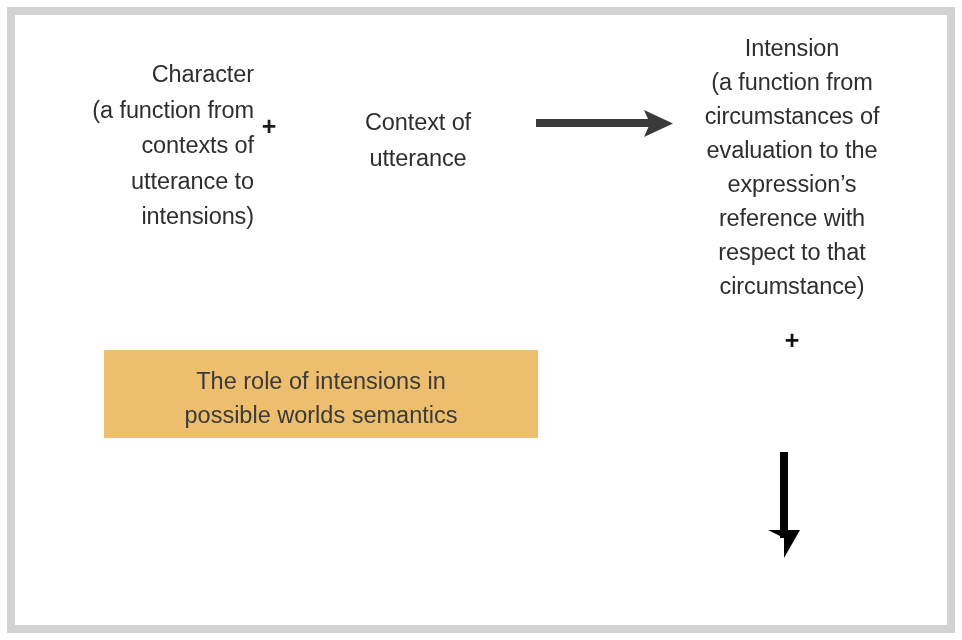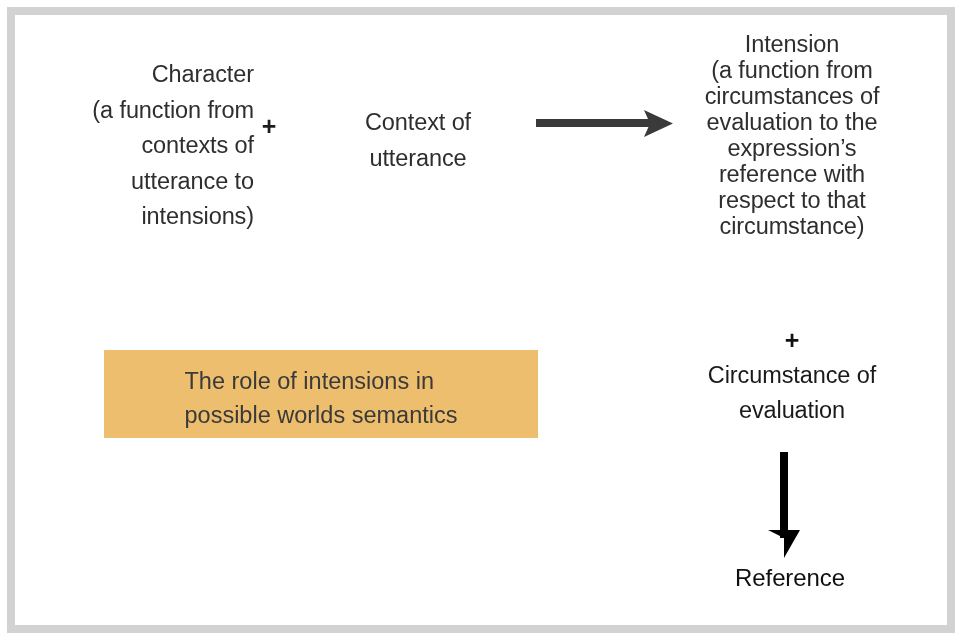--- a/index.html
+++ b/index.html
@@ -76,21 +76,21 @@
     width: 140px;
     height: 32px;
   }
 
   
   #intension-block {
     left: 672px;
     top: 31px;
     width: 240px;
     font-size: 23.5px;
-    line-height: 26px;
+    line-height: 34px;
   }
 
   
   #plus-right {
     left: 672px;
     top: 325px;
     width: 240px;
     font-size: 25px;
     line-height: 30px;
     color: #111111;
@@ -136,20 +136,21 @@
     background: #edbe6d;
     display: flex;
     align-items: center;
     justify-content: center;
   }
   #callout-label {
     color: #3a3a3a;
     font-family: "Liberation Sans", sans-serif;
     font-size: 23.5px;
     line-height: 34px;
+    text-align: center;
     white-space: pre-line;
     margin-top: 7px;
   }
 </style>
 </head>
 <body>
 
 <div id="canvas">
   <div id="frame"></div>
 
@@ -175,29 +176,26 @@
 (a function from
 circumstances of
 evaluation to the
 expression’s
 reference with
 respect to that
 circumstance)</div>
 
   <div class="txtblock" id="plus-right">+</div>
 
-  <div class="txtblock" id="circumstance-block">Circumstance of
-evaluation</div>
 
   <div id="arrow-down">
     <svg width="54" height="108" viewBox="0 0 54 108" xmlns="http://www.w3.org/2000/svg">
       <rect x="23" y="0" width="8" height="86" fill="#000000"></rect>
       <polygon points="11,78 43,78 27,106 27,86" fill="#000000"></polygon>
     </svg>
   </div>
 
-  <div class="txtblock" id="reference-block">Reference</div>
 
   <div id="callout-box">
     <div id="callout-label">The role of intensions in
 possible worlds semantics</div>
   </div>
 </div>
 
 </body></html>

